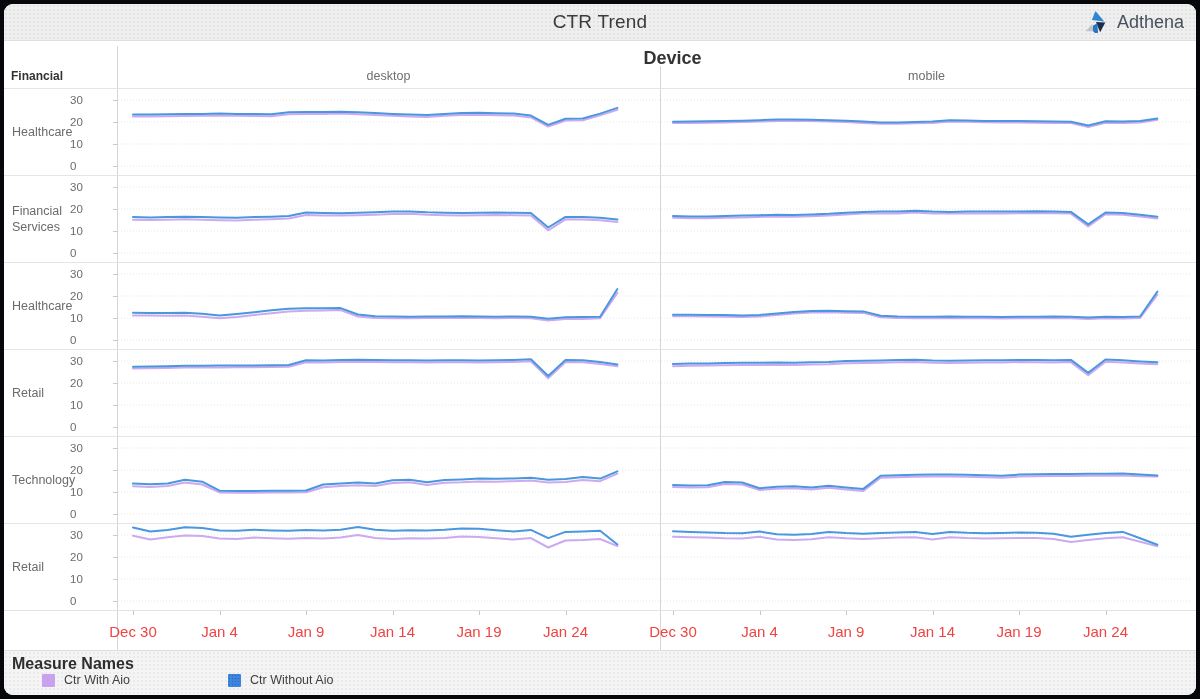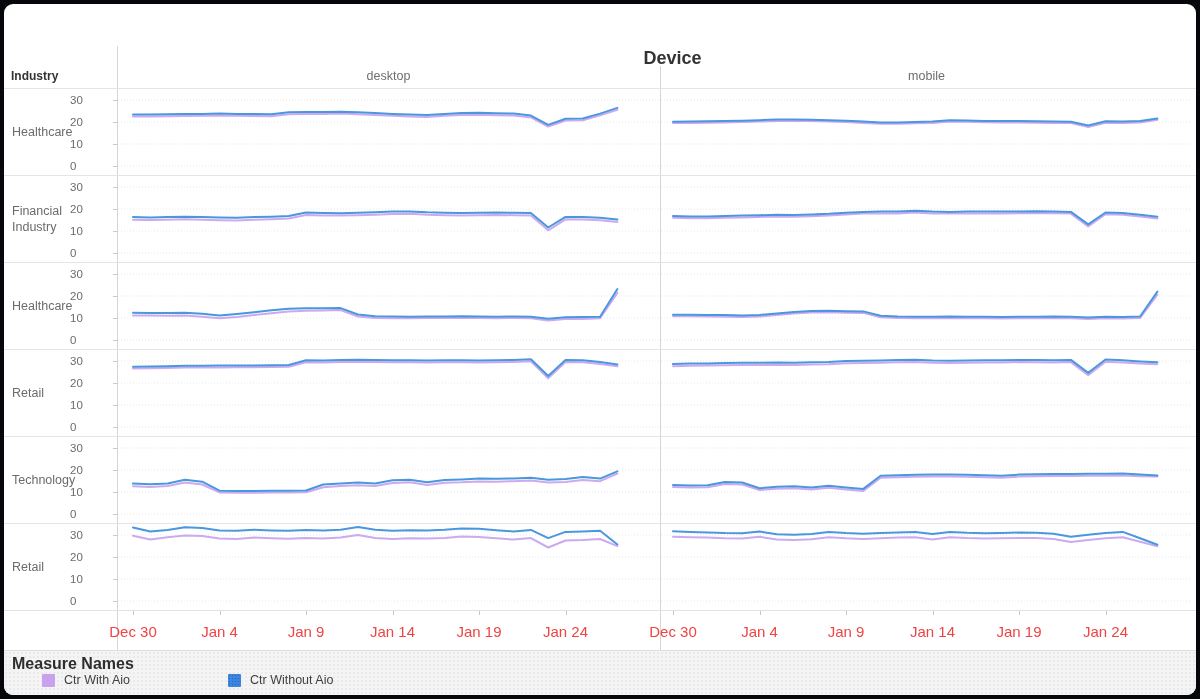--- a/index.html
+++ b/index.html
@@ -45,24 +45,36 @@
   .swatch { width:13px; height:13px; border-radius:1px; }
   .swatch.textured { background-image: radial-gradient(rgba(10,45,110,.38) 28%, transparent 32%);
     background-size:3px 3px; }
   .legend-label { font-size:12.5px; color:#3f3f3f; }
 </style>
 </head>
 <body>
 
 <div class="app">
 
+  <div class="titlebar">
+    <div class="title">CTR Trend</div>
+    <div class="brand">
+      <svg width="27" height="27" viewBox="0 0 26 26">
+        <polygon points="2.5,21.5 9,14.5 10,21.5" fill="#c0c3c9"></polygon>
+        <polygon points="12,2 20.5,12 8.5,10.5" fill="#2f86d2"></polygon>
+        <polygon points="21.5,13 12.5,12.5 16.5,22.5" fill="#1d2c4d"></polygon>
+        <path d="M14.5,22.8 C10.5,24 8.8,21.5 9.8,15.8 L13.8,13.8 Z" fill="#2b74bf"></path>
+      </svg>
+      <span class="brand-name">Adthena</span>
+    </div>
+  </div>
 
   <div class="canvas">
     <div class="dim-col">Device</div>
-    <div class="dim-row">Industry</div>
+    <div class="dim-row">Financial</div>
     <div class="col-head" style="left:657px;width:531px;">mobile</div>
     <div class="col-head" style="left:113px;width:543px;">desktop</div>
     <div class="vline" style="left:113px;top:4px;height:604px;"></div>
     <div class="vline" style="left:656px;top:24px;height:584px;"></div>
     <div id="rows">
         <div class="row" style="top: 0px;">
           <div class="row-label">Healthcare</div>
           <div class="ytick" style="top: 3px;">30</div>
           <div class="ytickmark" style="top: 11px;"></div>
           <div class="ytick" style="top: 25px;">20</div>
@@ -82,21 +94,21 @@
           <svg class="plot" width="531" height="87" viewBox="0 0 531 87" style="left: 657px;">
             <line x1="0" x2="531" y1="77" y2="77" stroke="#e7e7e7" stroke-width="1" stroke-dasharray="1,2"></line>
             <line x1="0" x2="531" y1="55" y2="55" stroke="#e7e7e7" stroke-width="1" stroke-dasharray="1,2"></line>
             <line x1="0" x2="531" y1="33" y2="33" stroke="#e7e7e7" stroke-width="1" stroke-dasharray="1,2"></line>
             <line x1="0" x2="531" y1="11" y2="11" stroke="#e7e7e7" stroke-width="1" stroke-dasharray="1,2"></line>
             <polyline points="12.0,34.1 29.3,33.9 46.6,33.7 63.9,33.4 81.2,33.0 98.5,32.6 115.8,31.9 133.1,31.9 150.4,32.1 167.7,32.6 185.0,33.0 202.3,33.9 219.6,34.8 236.9,34.8 254.2,34.3 271.5,33.9 288.8,32.6 306.1,32.8 323.4,33.2 340.7,33.4 358.0,33.4 375.3,33.7 392.6,33.9 409.9,34.1 427.2,38.1 444.5,33.7 461.8,33.9 479.1,33.4 496.4,30.8" fill="none" stroke="#cbaaf0" stroke-width="2" stroke-linejoin="round" stroke-linecap="round"></polyline>
             <polyline points="12.0,32.8 29.3,32.6 46.6,32.3 63.9,32.1 81.2,31.7 98.5,31.2 115.8,30.6 133.1,30.6 150.4,30.8 167.7,31.2 185.0,31.7 202.3,32.6 219.6,33.4 236.9,33.4 254.2,33.0 271.5,32.6 288.8,31.2 306.1,31.5 323.4,31.9 340.7,32.1 358.0,32.1 375.3,32.3 392.6,32.6 409.9,32.8 427.2,36.5 444.5,32.3 461.8,32.6 479.1,32.1 496.4,29.5" fill="none" stroke="#4a97df" stroke-width="2" stroke-linejoin="round" stroke-linecap="round"></polyline>
           </svg>
         </div>
         <div class="row" style="top: 87px;">
-          <div class="row-label">Financial Industry</div>
+          <div class="row-label">Financial Services</div>
           <div class="ytick" style="top: 3px;">30</div>
           <div class="ytickmark" style="top: 11px;"></div>
           <div class="ytick" style="top: 25px;">20</div>
           <div class="ytickmark" style="top: 33px;"></div>
           <div class="ytick" style="top: 47px;">10</div>
           <div class="ytickmark" style="top: 55px;"></div>
           <div class="ytick" style="top: 69px;">0</div>
           <div class="ytickmark" style="top: 77px;"></div>
           <svg class="plot" width="542" height="87" viewBox="0 0 542 87" style="left: 114px;">
             <line x1="0" x2="542" y1="77" y2="77" stroke="#e7e7e7" stroke-width="1" stroke-dasharray="1,2"></line>

